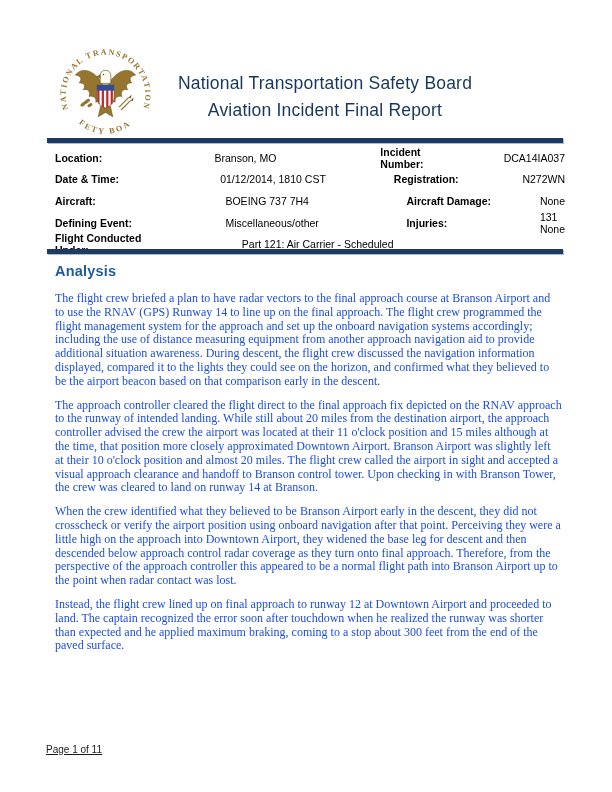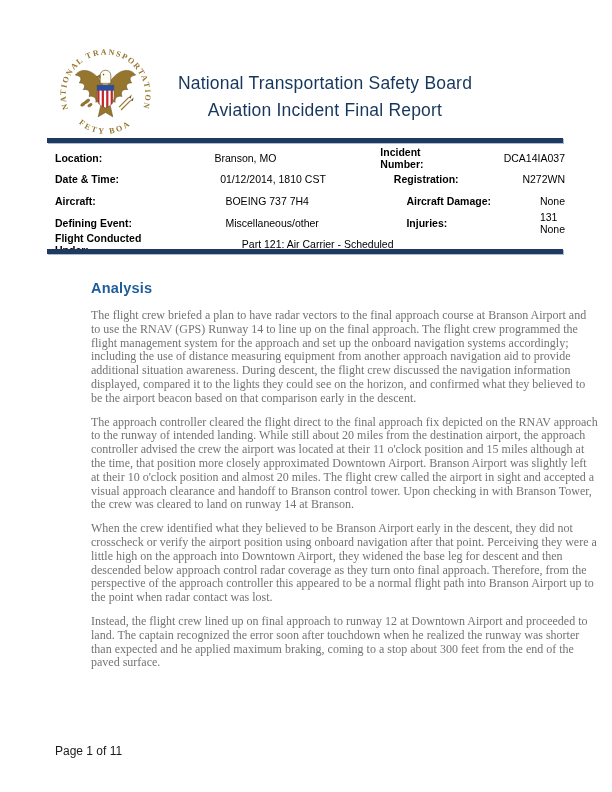--- a/index.html
+++ b/index.html
@@ -56,45 +56,45 @@
   .info-row { display: flex; height: 21.6px; align-items: center; gap: 40px; }
   .info-label1 { width: 125px; font-weight: bold; }
   .info-value1 { width: 172px; padding-left: 28px; }
   .info-label2 { width: 114px; font-weight: bold; }
   .info-value2 { flex: 1; }
 
   
   .content {
     position: absolute;
     left: 55px;
-    top: 280px;
+    top: 263px;
     width: 507px;
-    margin-left: 36px;
   }
   .section-heading {
     margin: 0 0 13px 0;
     font-size: 14.5px;
     font-weight: bold;
     color: #1F5C99;
     letter-spacing: 0.2px;
   }
   .para {
     margin: 0 0 10px 0;
     font-family: "Liberation Serif", serif;
     font-size: 12px;
     line-height: 13.8px;
-    color: #737373;
+    color: #1d4ed8;
   }
 
   .footer {
     position: absolute;
-    left: 55px;
+    left: 46px;
     top: 744px;
-    font-size: 12px;
+    font-size: 10px;
     color: #1a1a1a;
+    text-decoration: underline;
   }
 
   .seal-arc-text {
     font-family: "Liberation Serif", serif;
     font-size: 8.3px;
     font-weight: bold;
     letter-spacing: 1.6px;
     fill: #96762F;
   }
 </style>

